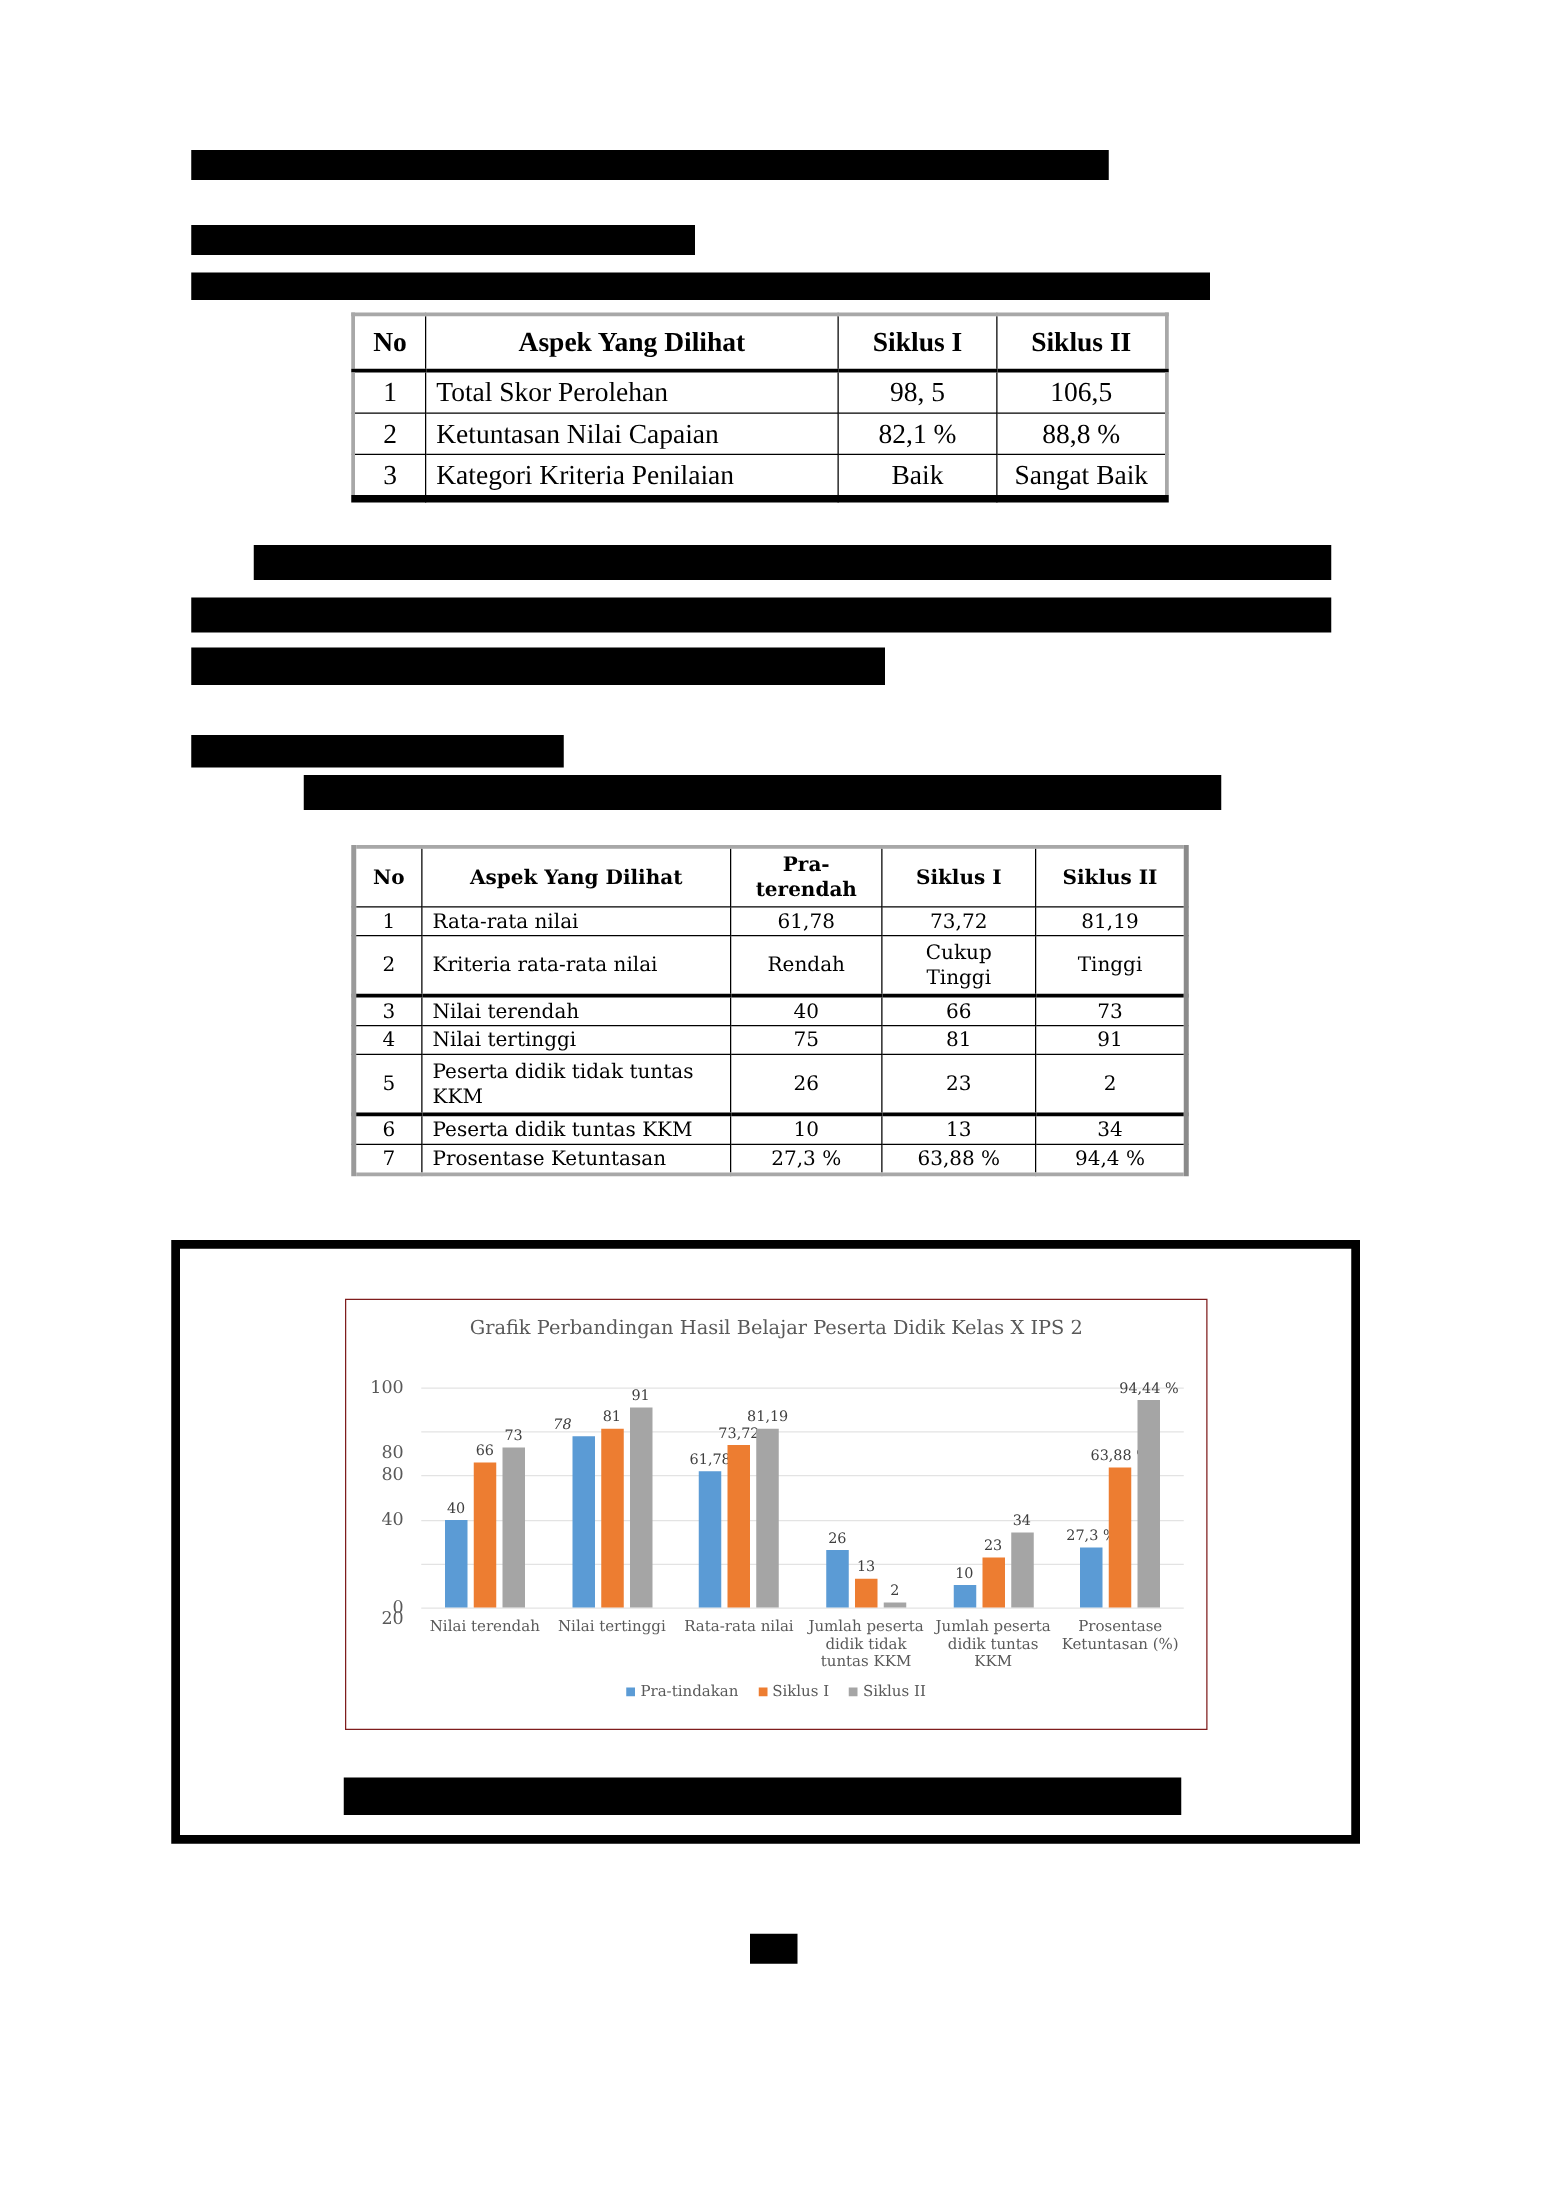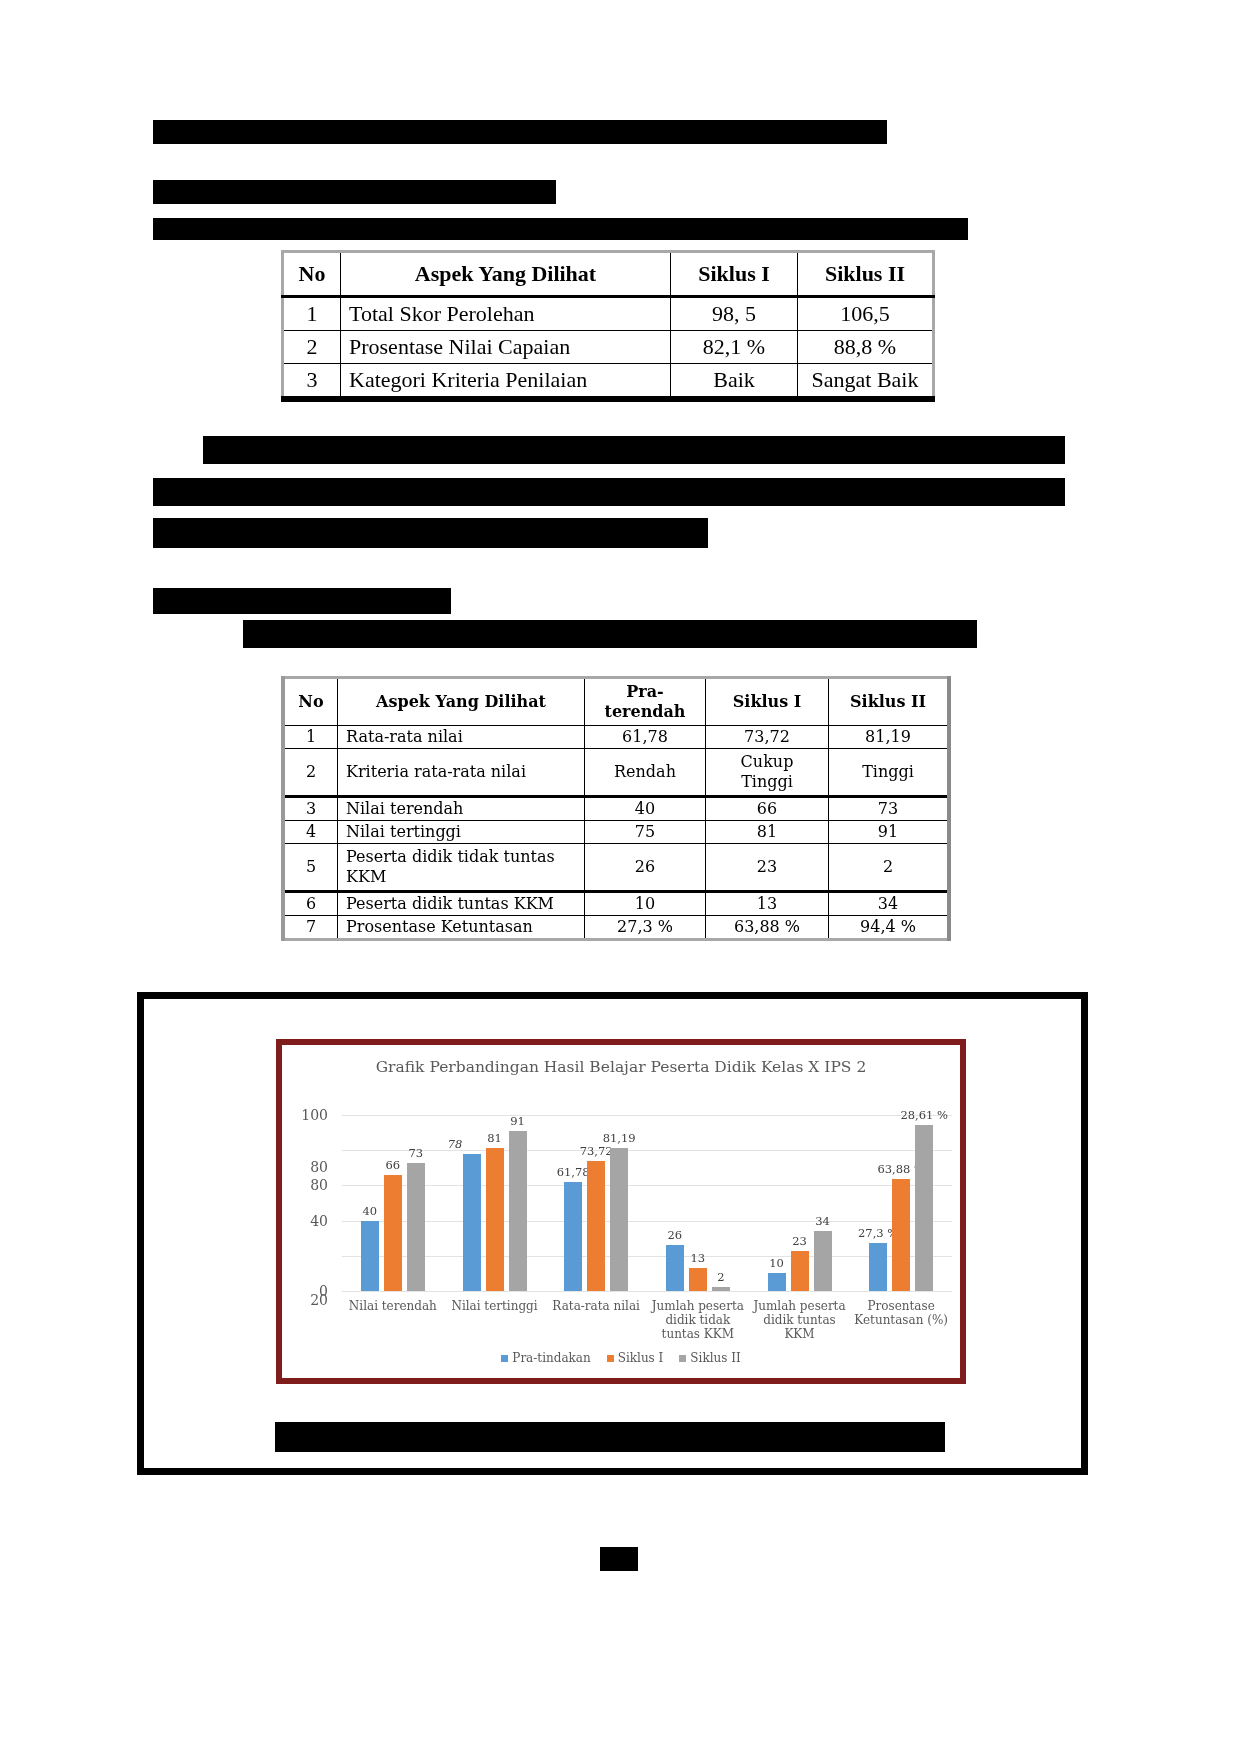--- a/index.html
+++ b/index.html
@@ -16,21 +16,21 @@
   .t2 { position:absolute; left:281px; top:676px; width:670px; border-collapse:collapse; border:3px solid #a8a8a8; border-left:4px solid #9a9a9a; border-right:4px solid #8a8a8a; }
   .t2 th, .t2 td { border:1.5px solid #000; font-family:"DejaVu Serif", serif; font-size:16px; padding:0 8px; line-height:20px; }
   .t2 th { height:46px; font-weight:bold; text-align:center; }
   .t2 td { height:22px; }
   .t2 td.c { text-align:center; }
   .t2 tr.tall td { height:46px; }
   .t2 tr.thickb td { border-bottom:3px solid #000; }
 
   
   .frame { position:absolute; left:137px; top:992px; width:937px; height:469px; border:7px solid #000; }
-  .chartbox { position:absolute; left:276px; top:1039px; width:690px; height:345px; border:6px solid #7f1d1d; background:#fff; box-sizing:border-box; }
+  .chartbox { position:absolute; left:276px; top:1039px; width:690px; height:345px; border:1px solid #7f1d1d; background:#fff; box-sizing:border-box; }
   .chart-title { position:absolute; left:0; width:100%; top:12px; text-align:center; font-family:"DejaVu Serif", serif; font-size:15.5px; color:#595959; line-height:21px; }
   .plot { position:absolute; left:60px; top:70px; width:610px; height:176px; }
   .gridline { position:absolute; left:0; width:100%; height:1px; background:#e3e3e3; }
   .ytick { position:absolute; left:-48px; width:34px; text-align:right; font-family:"DejaVu Serif", serif; font-size:14px; color:#595959; transform:translateY(-50%); }
   .bar { position:absolute; bottom:0; width:18px; }
   .blabel { position:absolute; font-family:"DejaVu Serif", serif; font-size:11.5px; color:#404040; white-space:nowrap; transform:translateX(-50%); }
   .xcat { position:absolute; top:184px; width:104px; text-align:center; font-family:"DejaVu Serif", serif; font-size:12px; color:#595959; line-height:14px; transform:translateX(-50%); }
   .legend { position:absolute; left:0; width:100%; top:306px; text-align:center; font-family:"DejaVu Serif", serif; font-size:12px; color:#595959; }
   .legend span.item { margin:0 8px; }
   .legend .sw { display:inline-block; width:7px; height:7px; margin-right:4px; vertical-align:middle; }
@@ -53,21 +53,21 @@
   </thead>
   <tbody>
     <tr>
       <td class="c">1</td>
       <td>Total Skor Perolehan</td>
       <td class="c">98, 5</td>
       <td class="c">106,5</td>
     </tr>
     <tr>
       <td class="c">2</td>
-      <td>Prosentase Nilai Capaian</td>
+      <td>Ketuntasan Nilai Capaian</td>
       <td class="c">82,1 %</td>
       <td class="c">88,8 %</td>
     </tr>
     <tr>
       <td class="c">3</td>
       <td>Kategori Kriteria Penilaian</td>
       <td class="c">Baik</td>
       <td class="c">Sangat Baik</td>
     </tr>
   </tbody>
@@ -196,20 +196,20 @@
       <div class="bar" style="left: 448.5px; height: 40.48px; background: rgb(237, 125, 49);"></div>
       <div class="blabel" style="left: 457.5px; top: 118.52px;">23</div>
       <div class="bar" style="left: 471.5px; height: 59.84px; background: rgb(165, 165, 165);"></div>
       <div class="blabel" style="left: 480.5px; top: 99.16px;">34</div>
       <div class="xcat" style="left: 457.5px;">Jumlah peserta didik  tuntas KKM</div>
       <div class="bar" style="left: 527.167px; height: 48.048px; background: rgb(91, 155, 213);"></div>
       <div class="blabel" style="left: 536.167px; top: 110.952px;">27,3 %</div>
       <div class="bar" style="left: 550.167px; height: 112.429px; background: rgb(237, 125, 49);"></div>
       <div class="blabel" style="left: 559.167px; top: 46.5712px;">63,88 %</div>
       <div class="bar" style="left: 573.167px; height: 166.214px; background: rgb(165, 165, 165);"></div>
-      <div class="blabel" style="left: 582.167px; top: -7.2144px;">28,61 %</div>
+      <div class="blabel" style="left: 582.167px; top: -7.2144px;">94,44 %</div>
       <div class="xcat" style="left: 559.167px;">Prosentase Ketuntasan (%)</div>
     </div>
   <div class="legend" id="legend"><span class="item"><span class="sw" style="background: rgb(91, 155, 213);"></span><span>Pra-tindakan</span></span><span class="item"><span class="sw" style="background: rgb(237, 125, 49);"></span><span>Siklus I</span></span><span class="item"><span class="sw" style="background: rgb(165, 165, 165);"></span><span>Siklus II</span></span></div>
 </div>
 
 <div class="redact" style="left:275px;top:1422px;width:670px;height:30px;"></div>
 <div class="redact" style="left:600px;top:1547px;width:38px;height:24px;"></div>
 
 </body></html>

